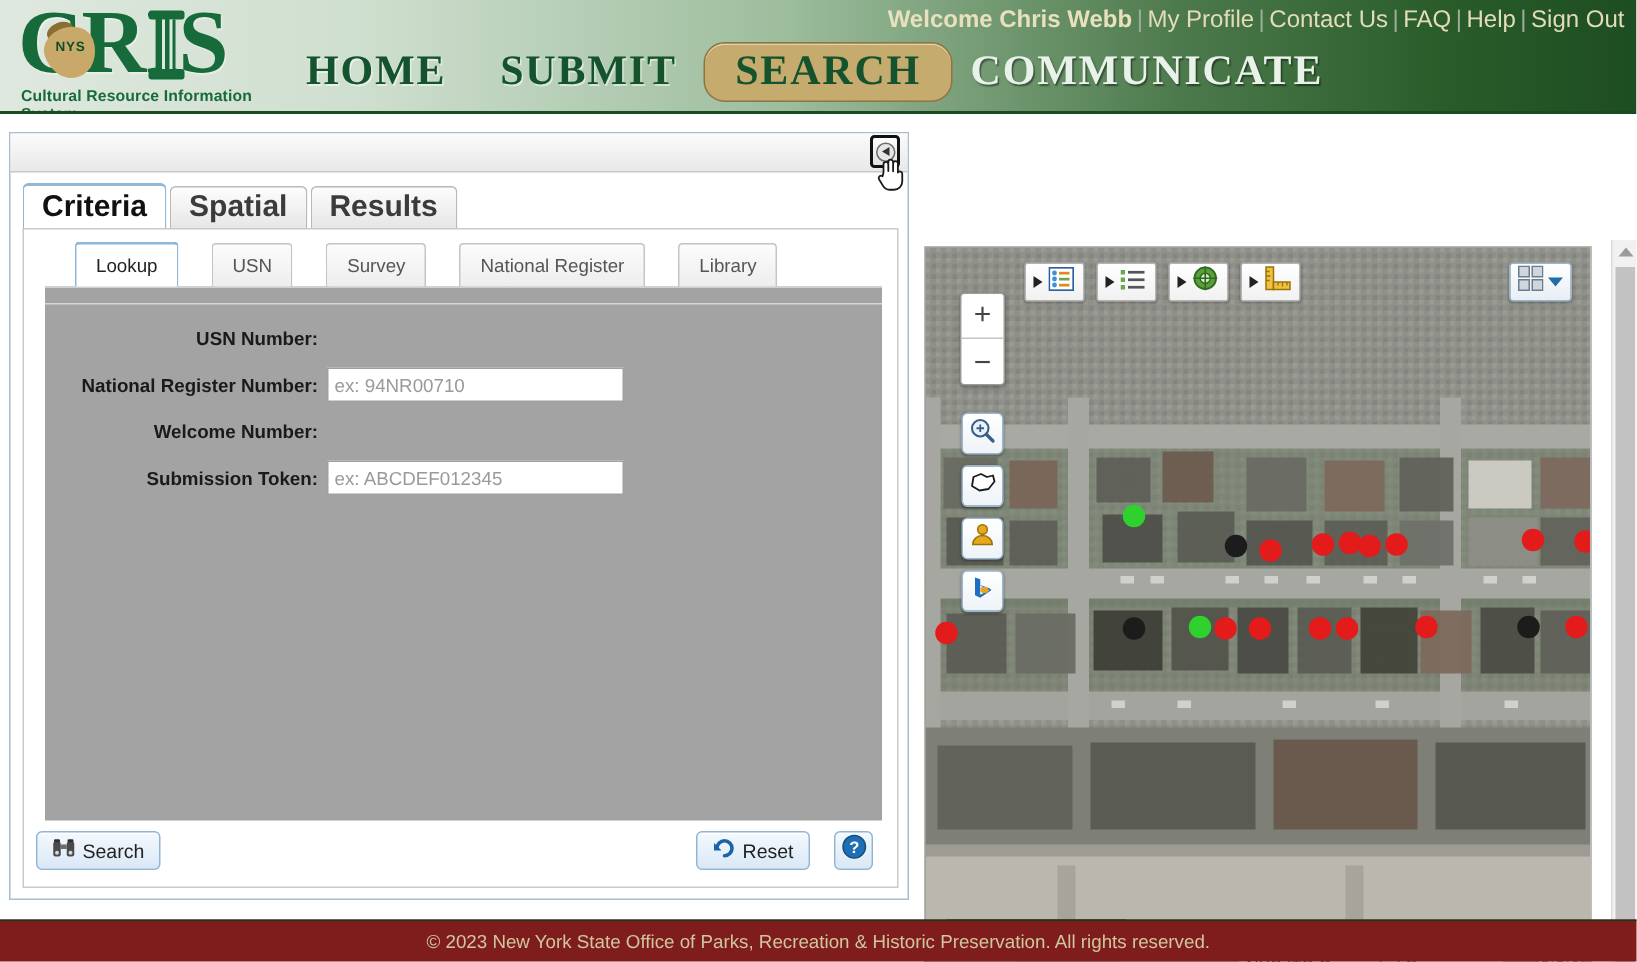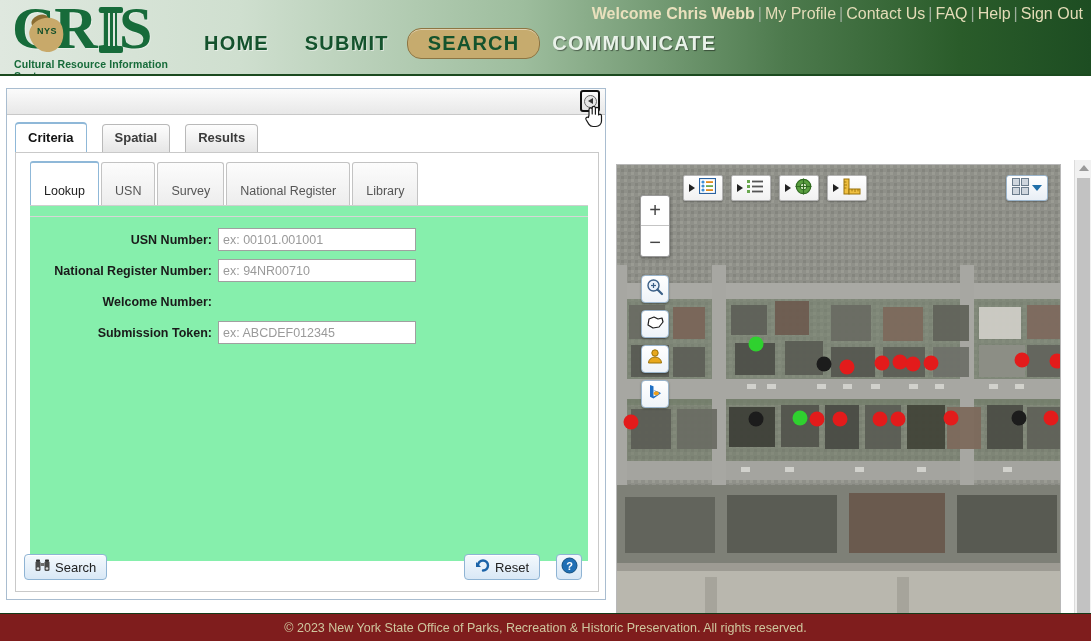--- a/index.html
+++ b/index.html
@@ -66,22 +66,22 @@
     font-family: "Liberation Sans", sans-serif;
     font-size: 10.5px; font-weight: bold; color: #176b3a;
     letter-spacing: 0.1px;
   }
 
   #mainnav {
     position: absolute; left: 186px; top: 28px;
     display: flex; align-items: center; gap: 0px;
   }
   .navitem {
-    font-family: Liberation Sans, sans-serif;
-    font-size: 20px; font-weight: bold;
+    font-family: Liberation Serif, serif;
+    font-size: 28px; font-weight: bold;
     letter-spacing: 1.2px;
     color: #14532d;
     padding: 0 18px;
     text-shadow: 1px 1px 0 rgba(255,255,255,0.5);
     cursor: pointer;
     white-space: nowrap;
     text-align: right;
   }
   .navitem.light { color: #e9f2e9; text-shadow: 1px 1px 1px rgba(0,0,0,0.45); padding-left: 12px; }
   .navitem.active {
@@ -150,28 +150,28 @@
   }
 
   
   #maintabs {
     position: absolute; left: 8px; top: 36px;
     height: 27px;
     display: flex; align-items: flex-end;
     z-index: 4;
   }
   .mtab {
-    font-size: 13px; font-weight: bold;
+    font-size: 20px; font-weight: bold;
     color: #3b3b3b;
     padding: 4px 12px 5px 12px;
     background: linear-gradient(to bottom,#fdfdfd,#e6e6e6);
     border: 1px solid #b9b9b9;
     border-bottom: none;
     border-radius: 4px 4px 0 0;
-    margin-right: 15px;
+    margin-right: 2px;
     cursor: pointer;
     line-height: 18px;
   }
   .mtab.active {
     background: #ffffff;
     color: #111;
     border-top: 2px solid #8fb8d8;
     border-left: 1px solid #8fb8d8;
     border-right: 1px solid #8fb8d8;
     padding-top: 5px;
@@ -185,40 +185,41 @@
 
   
   #subtabs {
     position: absolute; left: 14px; top: 8px;
     display: flex; align-items: flex-end;
     z-index: 3;
   }
   .stab {
     font-size: 12.5px;
     color: #555;
-    padding: 21px 13px 6px 13px;
+    padding: 7px 13px 6px 13px;
     background: linear-gradient(to bottom,#fcfcfc,#ededed);
     border: 1px solid #c3c3c3;
     border-bottom: none;
     border-radius: 3px 3px 0 0;
     margin-right: 2px;
     cursor: pointer;
     line-height: 15px;
+    margin-left: 20px;
   }
   .stab.active {
     background: #ffffff;
     color: #222;
     border-top: 2px solid #8fb8d8;
     border-left: 1px solid #8fb8d8;
     border-right: 1px solid #8fb8d8;
   }
   #subtab-body {
-    position: absolute; left: 14px; top: 52px;
+    position: absolute; left: 14px; top: 38px;
     width: 558px; height: 356px;
-    background: #86efac;
+    background: #a3a3a3;
     border-top: 1px solid #cfcfcf;
   }
   #form-divider {
     position: absolute; left: 14px; top: 46px;
     width: 558px; height: 1px;
     background: #d6d6d6;
   }
 
   
   #form {
@@ -445,21 +446,20 @@
           <div class="stab">USN</div>
           <div class="stab">Survey</div>
           <div class="stab">National Register</div>
           <div class="stab">Library</div>
         </div>
       <div id="subtab-body">
         <div id="form-divider" style="left:0;top:10px;width:558px;"></div>
         <div id="form">
             <div class="frow">
               <div class="flabel">USN Number:</div>
-              <input class="finput" type="text" placeholder="ex: 00101.001001" style="">
             </div>
             <div class="frow">
               <div class="flabel">National Register Number:</div>
               <input class="finput" type="text" placeholder="ex: 94NR00710" style="">
             </div>
             <div class="frow">
               <div class="flabel">Welcome Number:</div>
             </div>
             <div class="frow">
               <div class="flabel">Submission Token:</div>

